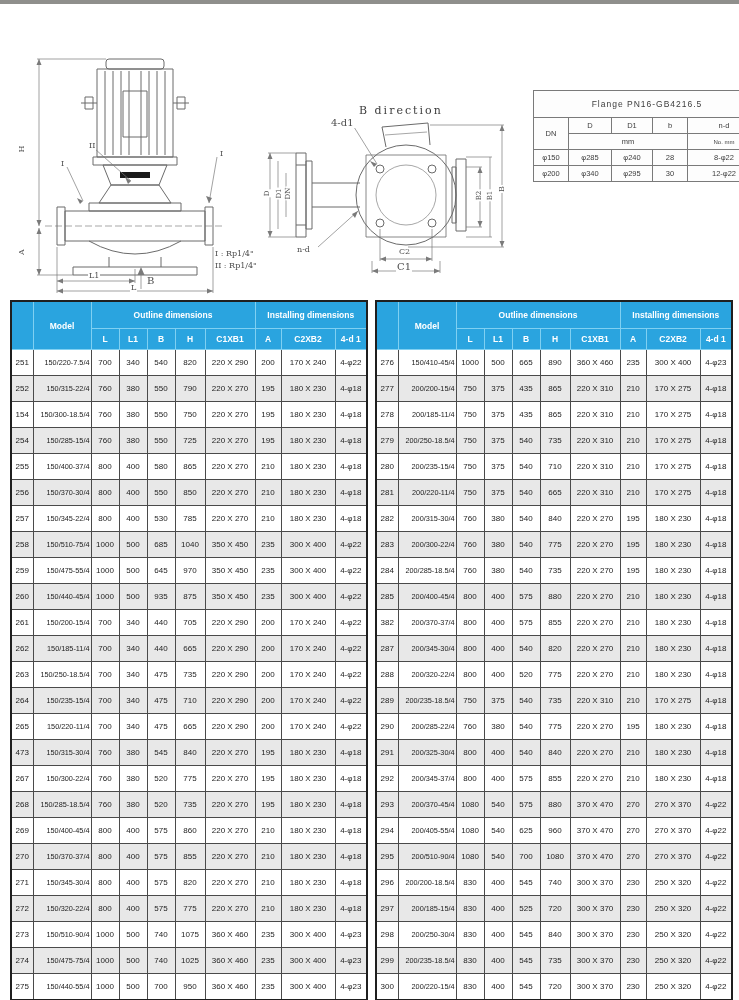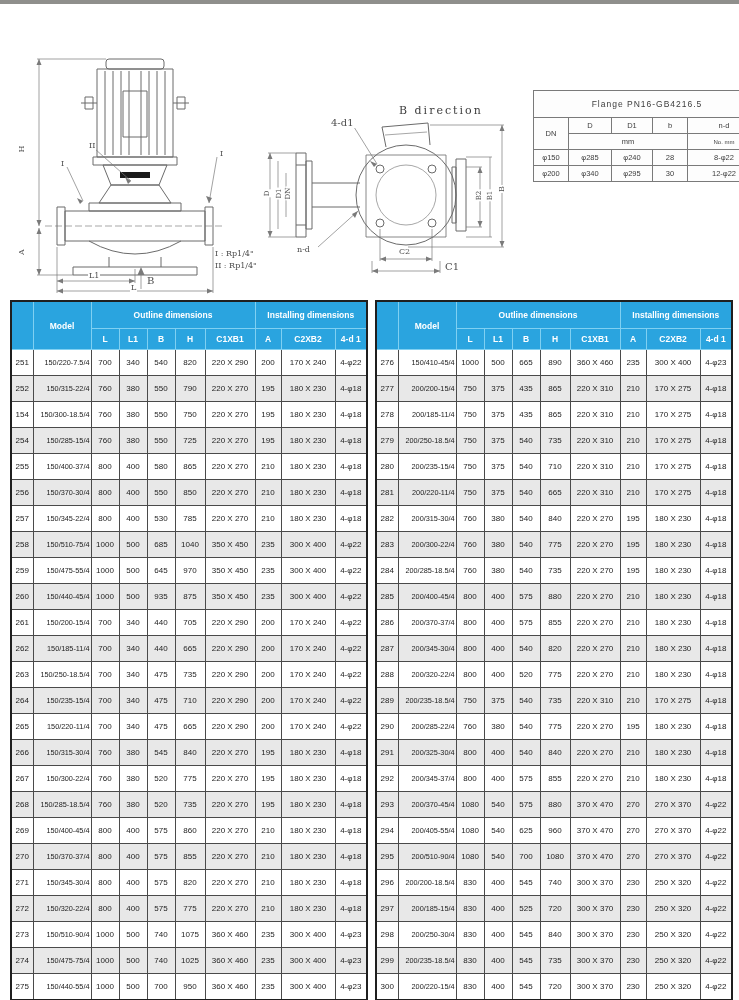--- a/index.html
+++ b/index.html
@@ -7,21 +7,21 @@
         font-family:"Liberation Sans",sans-serif;}
   .top-strip{position:absolute;left:0;top:0;width:739px;height:4px;background:#8f8f8c;}
   .title-bar{position:absolute;left:8px;top:9px;width:707px;height:30px;background:#1d4a9e;
              border:2px solid #163c85;color:#fff;font-weight:bold;font-size:21px;
              letter-spacing:.5px;padding:3px 0 0 14px;}
   .diagram-area{position:absolute;left:0;top:50px;width:739px;height:248px;background:#fff;}
   .diagram-area svg{position:absolute;}
   .dlabel{position:absolute;font-family:"DejaVu Serif",serif;font-size:8px;color:#4c4c4c;
           background:#fff;line-height:1;white-space:nowrap;padding:0 1px;}
   .rot{transform:rotate(-90deg);transform-origin:center;}
-  .bdir-title{font-size:11px;letter-spacing:2px;color:#3d3d3d;margin-left:40px;}
+  .bdir-title{font-size:11px;letter-spacing:2px;color:#3d3d3d;}
   .note-line{font-size:8px;color:#4c4c4c;font-family:"DejaVu Serif",serif;line-height:1.5;}
   
   table.flange{position:absolute;left:533px;top:40px;width:228px;border-collapse:collapse;
                font-family:Liberation Sans, sans-serif;font-size:7.5px;color:#3c3c3c;
                border:1px solid #6e6e6e;background:#fdfdfd;}
   table.flange td{border:1px solid #7a7a7a;text-align:center;padding:0;height:15px;}
   table.flange td.ft-title{height:26px;font-size:8.5px;letter-spacing:1px;}
   table.flange td.ft-small{font-size:6px;}
   
   .tables{position:absolute;left:10px;top:300px;width:719px;display:flex;gap:7px;}
@@ -174,21 +174,21 @@
     <span class="dlabel bdir-title" style="left:358px;top:55px;">B direction</span>
     <span class="dlabel" style="left:330px;top:68px;font-size:10px;">4-d1</span>
     <span class="dlabel rot" style="left:264px;top:140px;font-size:7px;">D</span>
     <span class="dlabel rot" style="left:273px;top:140px;font-size:7px;">D1</span>
     <span class="dlabel rot" style="left:282px;top:140px;font-size:7px;">DN</span>
     <span class="dlabel" style="left:296px;top:196px;">n-d</span>
     <span class="dlabel rot" style="left:474px;top:142px;font-size:7px;">B2</span>
     <span class="dlabel rot" style="left:485px;top:142px;font-size:7px;">B1</span>
     <span class="dlabel rot" style="left:498px;top:135px;">B</span>
     <span class="dlabel" style="left:398px;top:198px;">C2</span>
-    <span class="dlabel" style="left:396px;top:212px;font-size:10px;margin-left:48px;">C1</span>
+    <span class="dlabel" style="left:396px;top:212px;font-size:10px;">C1</span>
 
     <div style="position:absolute;left:215px;top:198px;">
       <div class="note-line">I : Rp1/4"</div>
       <div class="note-line">II : Rp1/4"</div>
     </div>
 
     <table class="flange">
       <tbody>
         <tr>
           <td class="ft-title" colspan="5">Flange PN16-GB4216.5</td>
@@ -431,21 +431,21 @@
             <td>700</td>
             <td>340</td>
             <td>475</td>
             <td>665</td>
             <td>220 X 290</td>
             <td>200</td>
             <td>170 X 240</td>
             <td>4-φ22</td>
           </tr>
           <tr class="alt">
-            <td>266</td>
+            <td>473</td>
             <td>150/315-30/4</td>
             <td>760</td>
             <td>380</td>
             <td>545</td>
             <td>840</td>
             <td>220 X 270</td>
             <td>195</td>
             <td>180 X 230</td>
             <td>4-φ18</td>
           </tr>
@@ -706,21 +706,21 @@
             <td>800</td>
             <td>400</td>
             <td>575</td>
             <td>880</td>
             <td>220 X 270</td>
             <td>210</td>
             <td>180 X 230</td>
             <td>4-φ18</td>
           </tr>
           <tr>
-            <td>286</td>
+            <td>382</td>
             <td>200/370-37/4</td>
             <td>800</td>
             <td>400</td>
             <td>575</td>
             <td>855</td>
             <td>220 X 270</td>
             <td>210</td>
             <td>180 X 230</td>
             <td>4-φ18</td>
           </tr>

